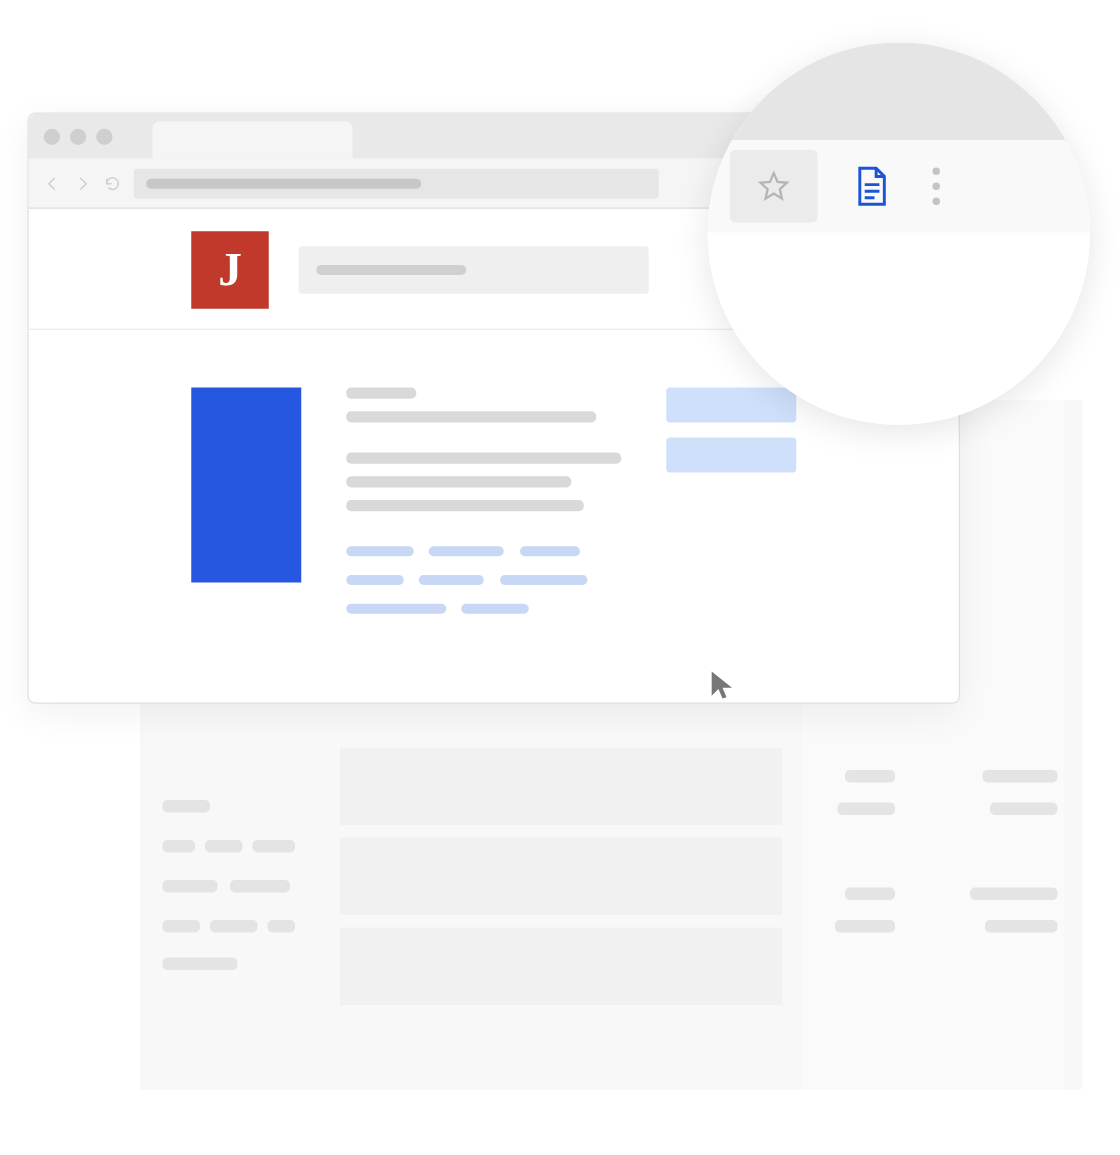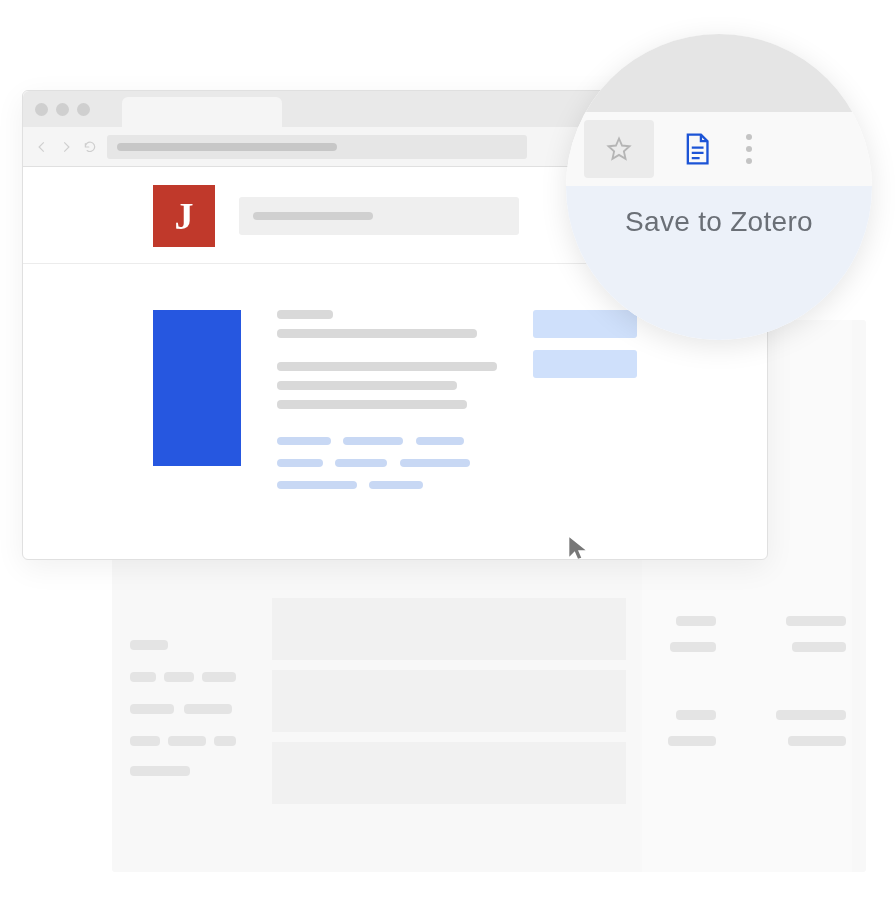--- a/index.html
+++ b/index.html
@@ -254,16 +254,13 @@
         <line x1="8" y1="16" x2="17" y2="16" stroke="#1c54d6" stroke-width="1.8"></line>
         <line x1="8" y1="20" x2="14" y2="20" stroke="#1c54d6" stroke-width="1.8"></line>
       </svg>
     </div>
     <div class="dots">
       <div class="d"></div>
       <div class="d"></div>
       <div class="d"></div>
     </div>
   </div>
-  <div class="zoom-tooltip-area">
-    <div class="tooltip">Save to Zotero</div>
-  </div>
 </div>
 
 </body></html>

